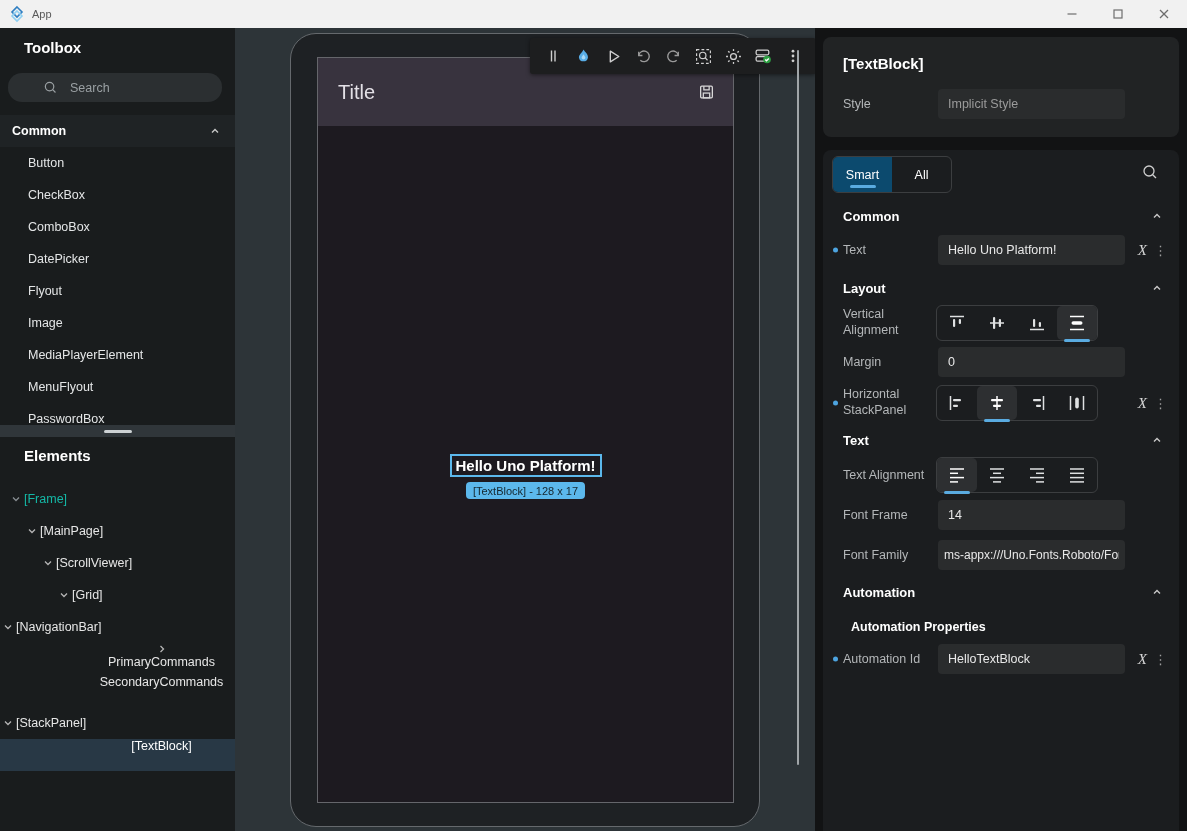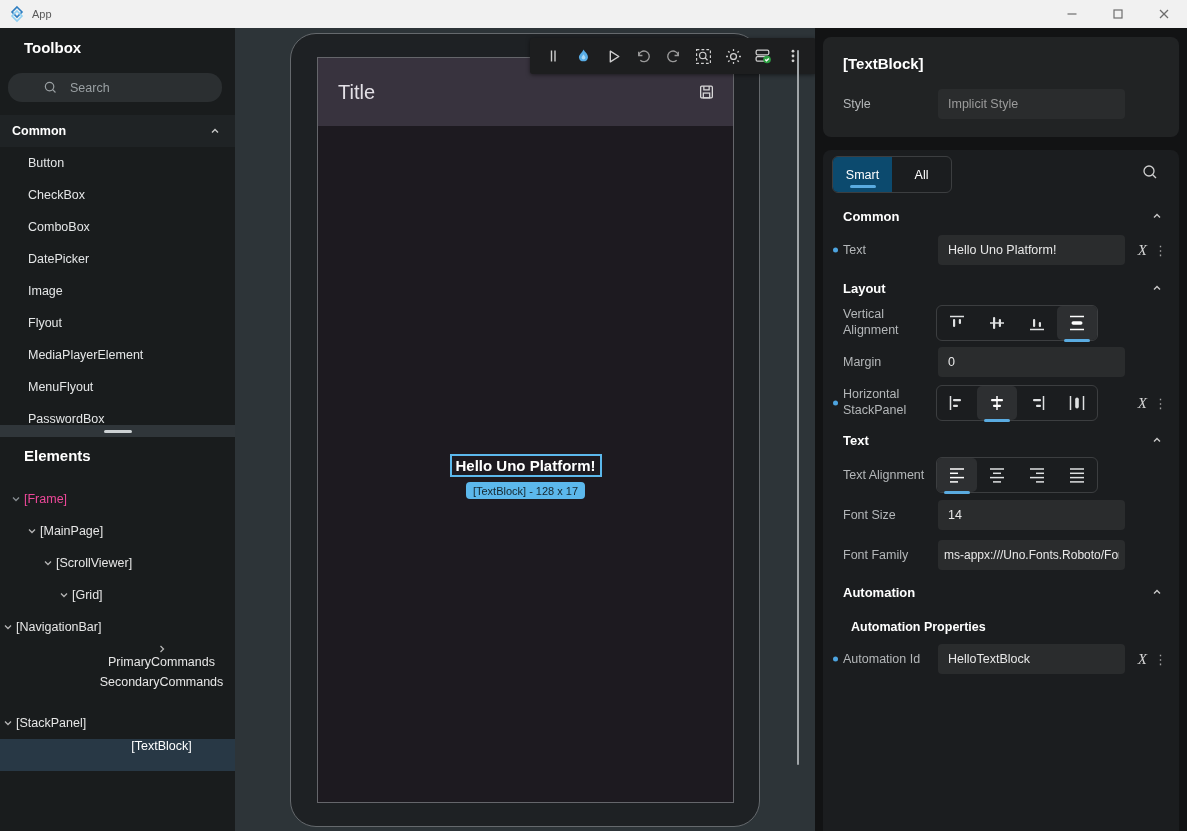--- a/index.html
+++ b/index.html
@@ -25,21 +25,21 @@
   #common-hdr .chev{position:absolute;right:14px;display:flex;}
   #toolbox-list{position:absolute;left:0;top:119px;width:100%;}
   .titem{height:32px;display:flex;align-items:center;padding-left:28px;font-size:12.5px;color:#e4e6e7;}
   #splitter{position:absolute;left:0;top:397px;width:100%;height:12px;background:#30363a;display:flex;align-items:center;justify-content:center;}
   #splitter .handle{width:28px;height:3px;background:#cdd2d4;border-radius:2px;}
   #elements-title{top:419px;}
   #tree{position:absolute;left:0;top:455px;width:100%;}
   .trow{height:32px;display:flex;align-items:center;font-size:12.5px;color:#e6e6e6;}
   .trow .chevbox{width:16px;display:flex;justify-content:center;flex:none;}
   .trow.sel{background:#283845;color:#fff;}
-  .trow.muted{color:#ec4899;}
+  .trow.muted{color:#14b8a6;}
   .d0{padding-left:8px;}.d1{padding-left:24px;}.d2{padding-left:40px;}
   .d3{padding-left:56px;}.d4{align-items:center;}.d5{padding-left:88px;flex-direction:column;}
   
   #workspace{position:absolute;left:235px;top:0;width:580px;height:100%;background:#2d3438;overflow:hidden;}
   #phone{position:absolute;left:55px;top:5px;width:468px;height:792px;background:#1e2124;border:1px solid #65696d;border-radius:26px;}
   #screen{position:absolute;left:26px;top:23px;width:415px;height:744px;background:#1d1a20;border:1px solid rgba(160,165,170,0.55);}
   #navbar{position:absolute;left:0;top:0;width:100%;height:68px;background:#38333e;display:flex;align-items:center;}
   #navbar .title{margin-left:20px;font-size:20px;color:#e3e0e6;}
   #navbar .save{position:absolute;right:18px;top:50%;transform:translateY(-50%);display:flex;}
   #selwrap{position:absolute;left:50%;top:396px;transform:translateX(-50%);display:flex;flex-direction:column;align-items:center;}
@@ -130,22 +130,22 @@
               <polyline points="3,7.5 6,4.5 9,7.5" fill="none" stroke="#c8c8c8" stroke-width="1.4"></polyline>
             </svg>
         </span>
       </div>
 
       <div id="toolbox-list">
         <div class="titem">Button</div>
         <div class="titem">CheckBox</div>
         <div class="titem">ComboBox</div>
         <div class="titem">DatePicker</div>
+        <div class="titem">Flyout</div>
         <div class="titem">Image</div>
-        <div class="titem">Flyout</div>
         <div class="titem">MediaPlayerElement</div>
         <div class="titem">MenuFlyout</div>
         <div class="titem">PasswordBox</div>
       </div>
 
       <div id="splitter">
           <div class="handle"></div>
         </div>
 
       <div class="paneltitle" id="elements-title">Elements</div>
@@ -478,21 +478,21 @@
                   <line x1="3" y1="4" x2="17" y2="4"></line>
                   <line x1="3" y1="8.3" x2="17" y2="8.3"></line>
                   <line x1="3" y1="12.6" x2="17" y2="12.6"></line>
                   <line x1="3" y1="16.9" x2="17" y2="16.9"></line>
                 </svg>
             </div>
           </div>
         </div>
 
         <div class="prow" style="top:347px;">
-          <span class="flabel">Font Size</span>
+          <span class="flabel">Font Frame</span>
           <input class="field" value="14" style="">
         </div>
 
         <div class="prow" style="top:387px;">
           <span class="flabel">Font Family</span>
           <input class="field" style="font-size: 12px; padding: 0px 6px;" value="ms-appx:///Uno.Fonts.Roboto/Font">
         </div>
 
         <div class="shdr" style="top:432px;">
           <span class="t">Automation</span>

